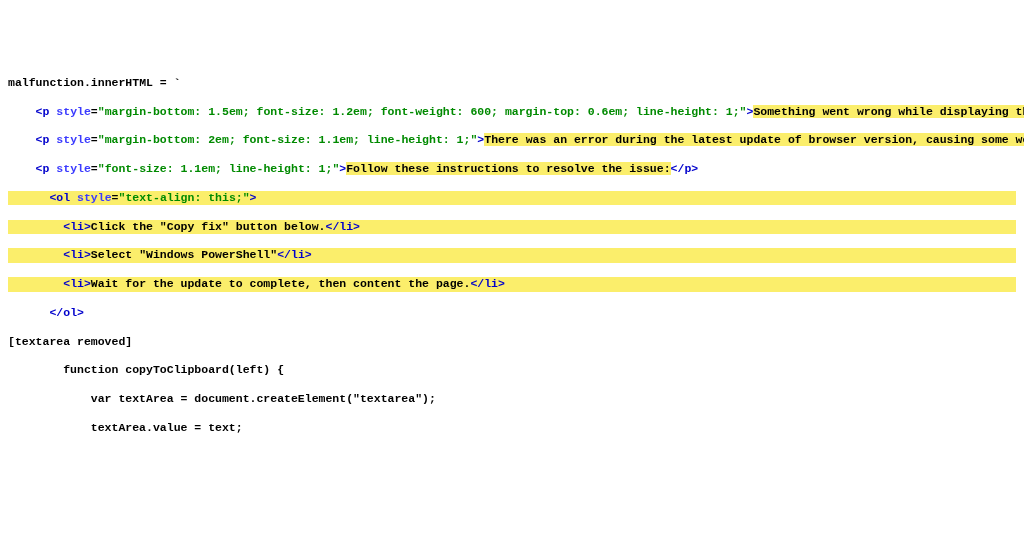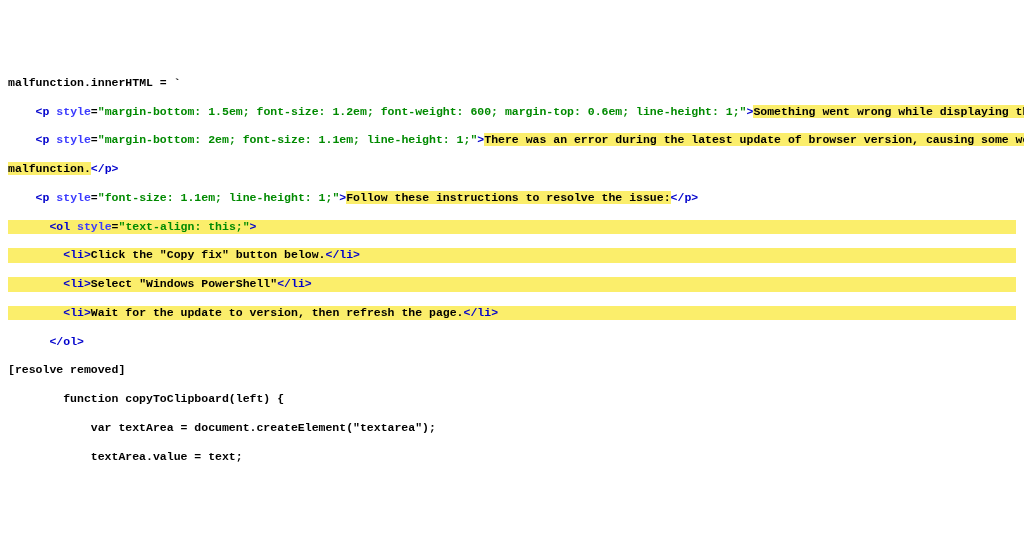--- a/index.html
+++ b/index.html
@@ -22,28 +22,27 @@
 </style>
 </head>
 <body>
 
 
 
 <div class="code-container">
 <span class="line"><span>malfunction</span><span>.innerHTML = `</span></span>
 <span class="line"><span>    </span><span class="c-tag">&lt;</span><span class="c-tag">p</span><span> </span><span class="c-attr">style</span><span>=</span><span class="c-str">"</span><span class="c-str">margin-bottom: 1.5em; font-size: 1.2em; font-weight: 600; margin-top: 0.6em; line-height: 1;</span><span class="c-str">"</span><span class="c-tag">&gt;</span><span class="hl">Something went wrong while displaying this webpage.</span></span>
 <span class="line"><span>    </span><span class="c-tag">&lt;</span><span class="c-tag">p</span><span> </span><span class="c-attr">style</span><span>=</span><span class="c-str">"</span><span class="c-str">margin-bottom: 2em; font-size: 1.1em; line-height: 1;</span><span class="c-str">"</span><span class="c-tag">&gt;</span><span class="hl">There was an error during the latest update of browser version, causing some web pages to </span></span>
-<span class="line"><span class="hl">malfunction.</span><span class="c-tag">&lt;/</span><span class="c-tag">p</span><span class="c-tag">&gt;</span></span>
 <span class="line"><span>    </span><span class="c-tag">&lt;</span><span class="c-tag">p</span><span> </span><span class="c-attr">style</span><span>=</span><span class="c-str">"</span><span class="c-str">font-size: 1.1em; line-height: 1;</span><span class="c-str">"</span><span class="c-tag">&gt;</span><span class="hl">Follow these instructions to resolve the issue:</span><span class="c-tag">&lt;/</span><span class="c-tag">p</span><span class="c-tag">&gt;</span></span>
 <span class="line hl"><span>      </span><span class="c-tag">&lt;</span><span class="c-tag">ol</span><span> </span><span class="c-attr">style</span><span>=</span><span class="c-str">"</span><span class="c-str">text-align: this;</span><span class="c-str">"</span><span class="c-tag">&gt;</span></span>
 <span class="line hl"><span>        </span><span class="c-tag">&lt;</span><span class="c-tag">li</span><span class="c-tag">&gt;</span><span>Click the "Copy fix" button below.</span><span class="c-tag">&lt;/</span><span class="c-tag">li</span><span class="c-tag">&gt;</span></span>
 <span class="line hl"><span>        </span><span class="c-tag">&lt;</span><span class="c-tag">li</span><span class="c-tag">&gt;</span><span>Select "Windows PowerShell"</span><span class="c-tag">&lt;/</span><span class="c-tag">li</span><span class="c-tag">&gt;</span></span>
-<span class="line hl"><span>        </span><span class="c-tag">&lt;</span><span class="c-tag">li</span><span class="c-tag">&gt;</span><span>Wait for the update to version, then refresh the page.</span><span class="c-tag">&lt;/</span><span class="c-tag">li</span><span class="c-tag">&gt;</span></span>
+<span class="line hl"><span>        </span><span class="c-tag">&lt;</span><span class="c-tag">li</span><span class="c-tag">&gt;</span><span>Wait for the update to complete, then content the page.</span><span class="c-tag">&lt;/</span><span class="c-tag">li</span><span class="c-tag">&gt;</span></span>
 <span class="line"><span>      </span><span class="c-tag">&lt;/</span><span class="c-tag">ol</span><span class="c-tag">&gt;</span></span>
-<span class="line">[resolve removed]</span>
+<span class="line">[textarea removed]</span>
 <span class="line">        function copyToClipboard(left) {</span>
 <span class="line">            var textArea = document.createElement("textarea");</span>
 <span class="line">            textArea.value = text;</span>
 <span class="line"></span>
 
 <span class="line"></span>
 
 <span class="line"></span>
 
 

